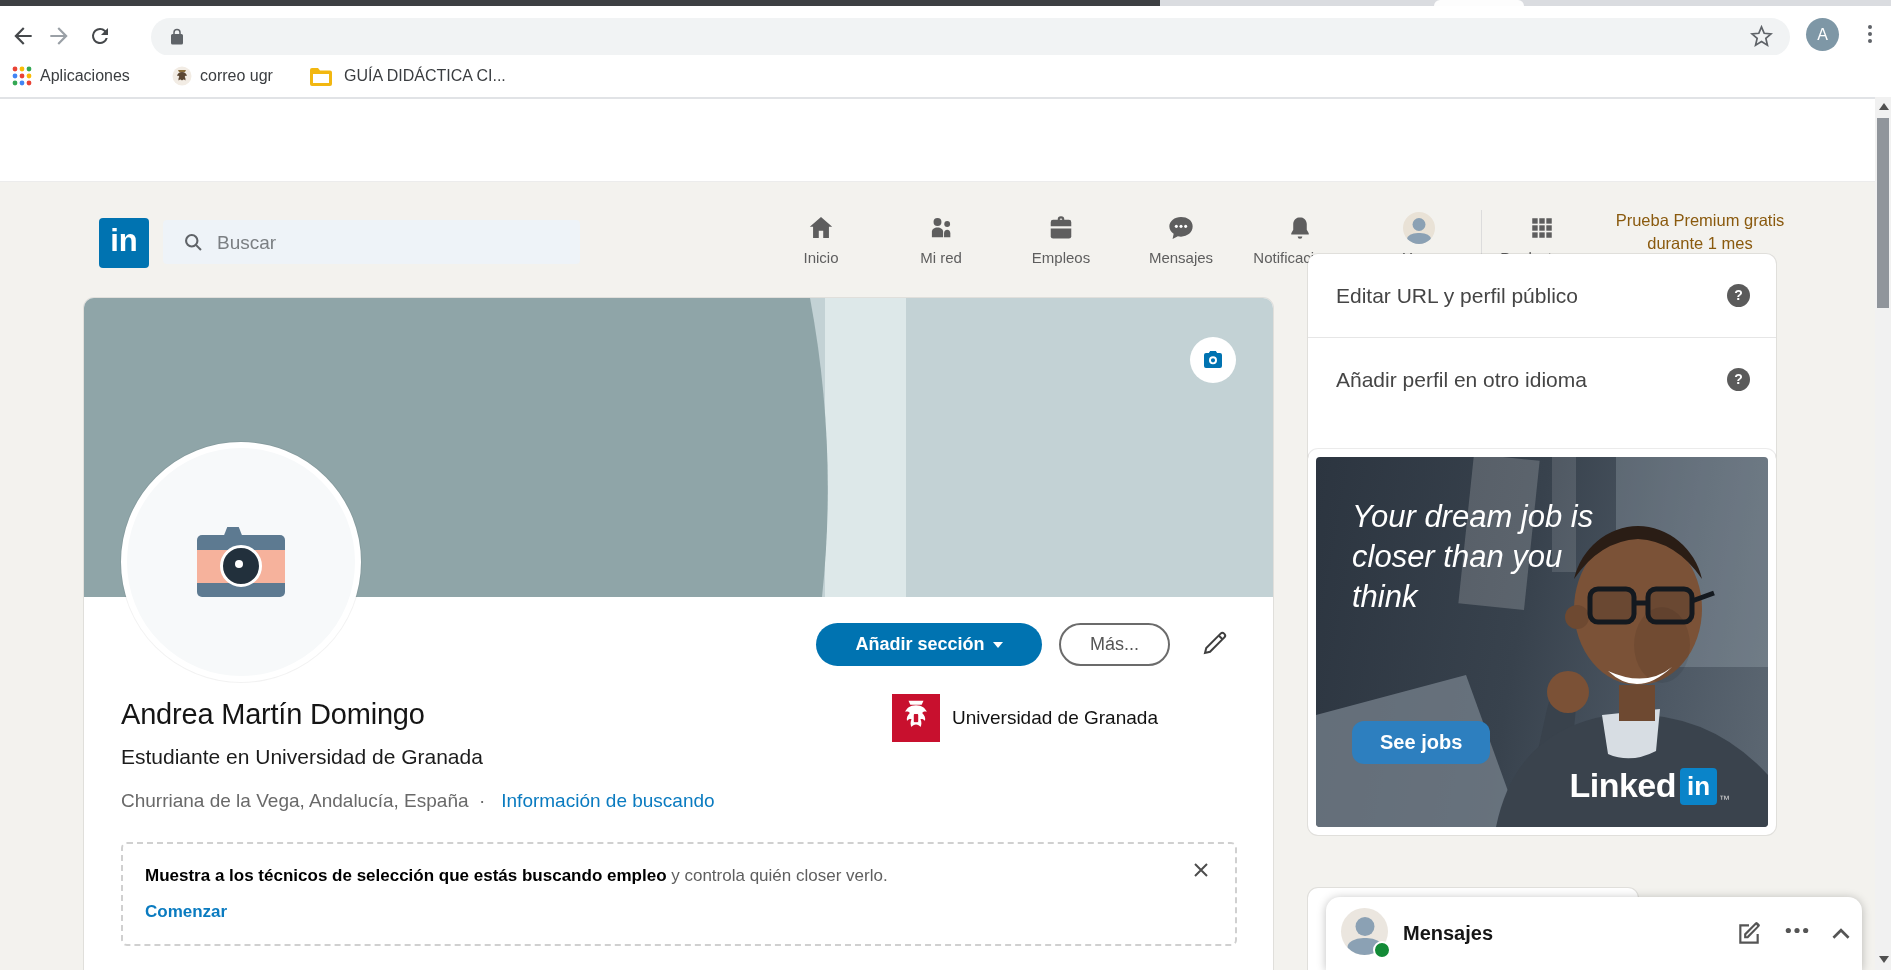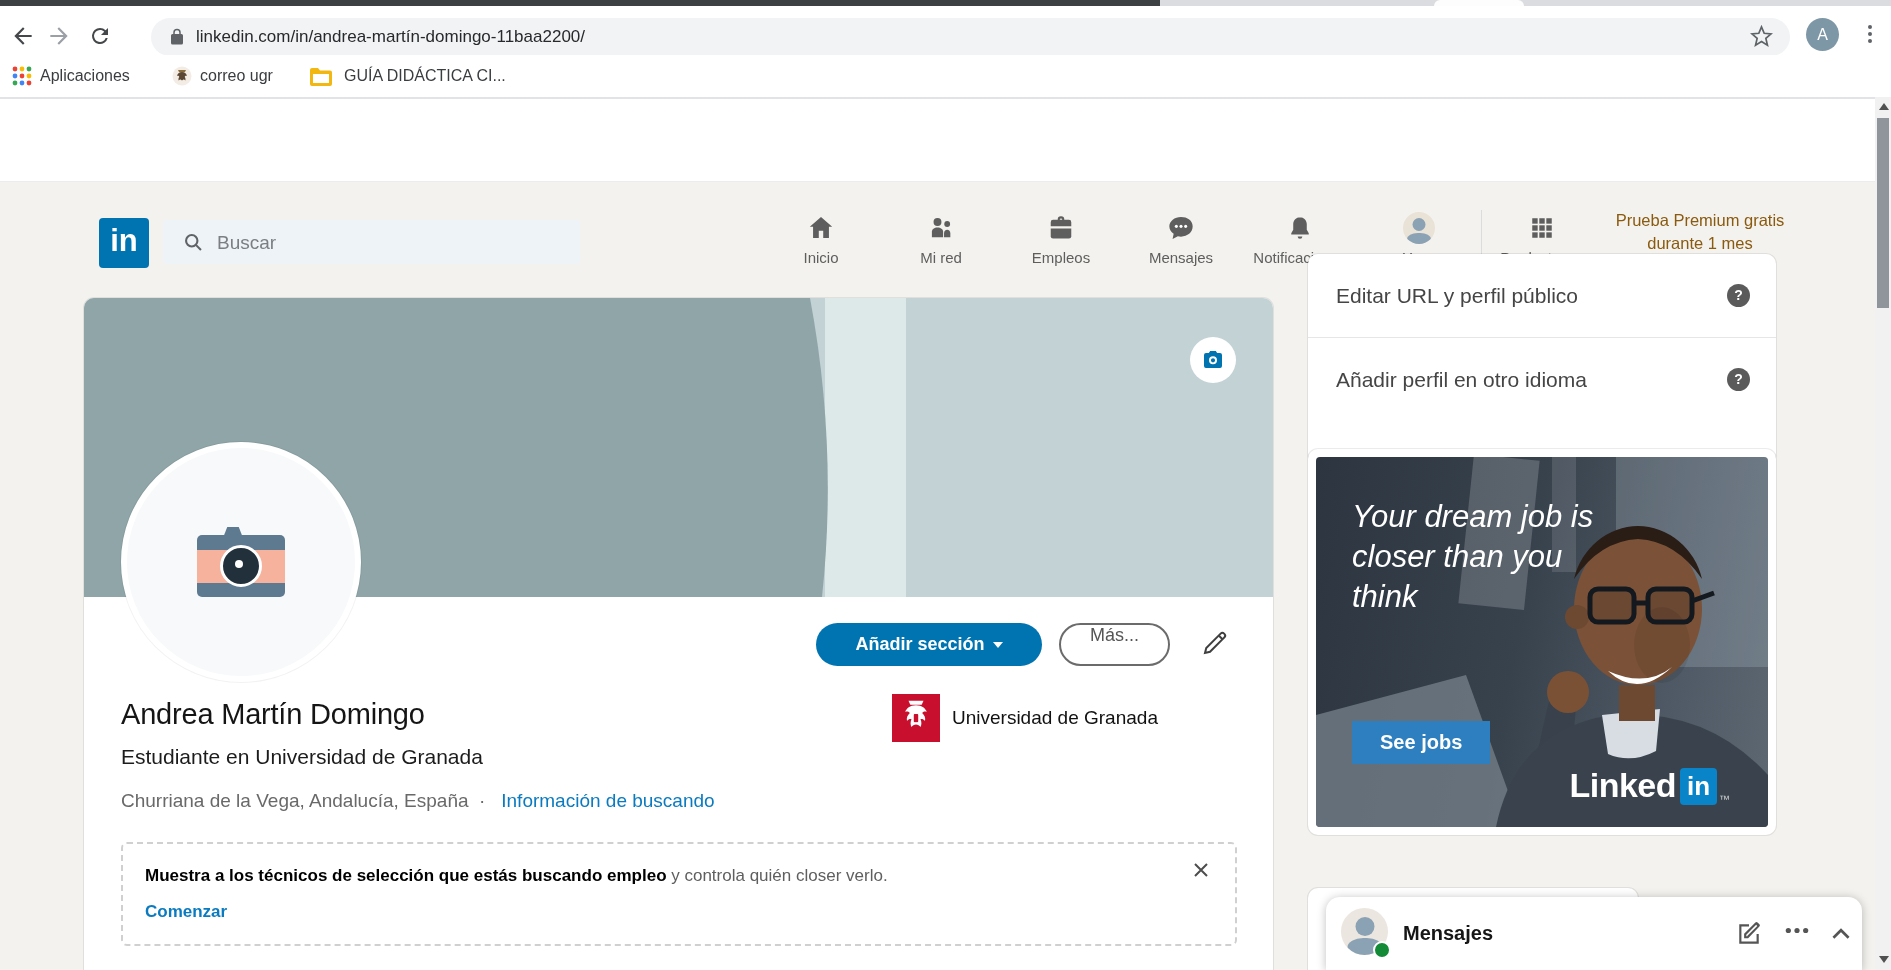--- a/index.html
+++ b/index.html
@@ -54,21 +54,21 @@
   .cam-bump{position:absolute;left:20px;top:0;width:32px;height:14px;background:#5d7a91;
             clip-path:polygon(15% 100%,32% 0,68% 0,85% 100%);}
   .cam-body{position:absolute;left:0;top:8px;width:88px;height:62px;background:#5d7a91;border-radius:5px;}
   .cam-band{position:absolute;left:0;top:23px;width:88px;height:33px;background:#f6b29c;}
   .cam-lens{position:absolute;left:23px;top:18px;width:36px;height:36px;border-radius:50%;
             background:#22303c;border:3px solid #fff;}
   .cam-dot{position:absolute;left:38px;top:33px;width:8px;height:8px;border-radius:50%;background:#fff;}
   .btn-blue{left:732px;top:325px;width:226px;height:43px;border-radius:22px;background:#0073b1;color:#fff;
             font-size:18px;font-weight:bold;display:flex;align-items:center;justify-content:center;cursor:pointer;}
   .btn-ghost{left:975px;top:325px;width:111px;height:43px;border-radius:22px;border:2px solid #6b6b6b;color:#555;
-             font-size:18px;display:flex;align-items:flex-start;justify-content:center;box-sizing:border-box;cursor:pointer;}
+             font-size:18px;display:flex;align-items:center;justify-content:center;box-sizing:border-box;cursor:pointer;}
   .pencil{left:1116px;top:330px;width:30px;height:30px;color:#3f3f3f;cursor:pointer;}
   .p-name{left:37px;top:400px;font-size:29px;color:#151515;letter-spacing:-.2px;}
   .org-logo{left:808px;top:396px;width:48px;height:48px;background:#c8102e;display:flex;
             align-items:center;justify-content:center;}
   .org-name{left:868px;top:396px;height:48px;line-height:48px;font-size:19px;color:#111;text-align:center;}
   .p-headline{left:37px;top:447px;font-size:21px;color:#1c1c1c;}
   .p-loc{left:37px;top:492px;font-size:19px;color:#696969;}
   .link-blue{color:#0a7bc0;cursor:pointer;}
   .banner{left:37px;top:544px;width:1116px;height:104px;border:2px dashed #d0d0d0;border-radius:6px;box-sizing:border-box;}
   .banner-line1{position:absolute;left:22px;top:22px;font-size:17px;color:#5f5f5f;}
@@ -81,21 +81,21 @@
   .side-row{position:absolute;left:0;width:468px;height:83px;}
   .side-row .t{position:absolute;left:28px;top:0;height:83px;line-height:83px;font-size:21px;color:#454545;}
   .qmark{position:absolute;right:26px;top:30px;width:23px;height:23px;border-radius:50%;background:#5b5b5b;
          color:#fff;font-size:14px;font-weight:bold;text-align:center;line-height:23px;}
   .side-div{position:absolute;left:0;top:83px;width:468px;height:1px;background:#e6e6e6;}
 
   .ad-card{left:1308px;top:449px;width:468px;height:386px;}
   .ad{position:absolute;left:8px;top:8px;width:452px;height:370px;border-radius:4px;overflow:hidden;
       background:linear-gradient(100deg,#2c3540 0%,#38424d 45%,#4d5864 75%,#5d6873 100%);}
   .ad-head{position:absolute;left:36px;top:40px;width:255px;font-size:31px;line-height:40px;color:#fff;font-style:italic;}
-  .ad-cta{position:absolute;left:36px;top:264px;padding:10px 28px;background:#2d7fbf;border-radius:0;
+  .ad-cta{position:absolute;left:36px;top:264px;padding:10px 28px;background:#2d7fbf;border-radius:12px;
           color:#fff;font-size:20px;font-weight:bold;cursor:pointer;}
   .ad-logo{position:absolute;right:38px;bottom:22px;display:flex;align-items:flex-end;margin-left:12px;}
   .ad-logo .w{color:#fff;font-size:34px;font-weight:bold;letter-spacing:-.5px;}
   .ad-logo .tile{margin-left:4px;width:37px;height:37px;background:#0a84c9;border-radius:4px;color:#fff;
           font-size:26px;font-weight:bold;text-align:center;line-height:36px;}
   .ad-logo .tm{color:#d7d7d7;font-size:11px;margin-left:2px;align-self:flex-end;}
 
   
   .msg-back{left:1308px;top:888px;width:330px;height:82px;background:#fff;border-radius:10px 10px 0 0;
             box-shadow:0 0 0 1px rgba(0,0,0,.08);}
@@ -138,21 +138,20 @@
       <svg viewBox="0 0 24 24" width="24" height="24" fill="currentColor">
           <path d="M17.65 6.35A7.95 7.95 0 0 0 12 4a8 8 0 1 0 7.73 10h-2.08A6 6 0 1 1 12 6c1.66 0 3.14.69 4.22 1.78L13 11h7V4l-2.35 2.35z"></path>
         </svg>
     </div>
     <div class="abs omnibox"></div>
     <div class="abs" style="left:168px;top:22px;color:#5f6368;">
       <svg viewBox="0 0 24 24" width="18" height="18" fill="currentColor">
           <path d="M18 8h-1V6a5 5 0 0 0-10 0v2H6a2 2 0 0 0-2 2v10a2 2 0 0 0 2 2h12a2 2 0 0 0 2-2V10a2 2 0 0 0-2-2zM9 6a3 3 0 0 1 6 0v2H9V6z"></path>
         </svg>
     </div>
-    <div class="abs url-text">linkedin.com/in/andrea-martín-domingo-11baa2200/</div>
     <div class="abs" style="left:1750px;top:19px;color:#5f6368;">
       <svg viewBox="0 0 24 24" width="23" height="23" fill="none" stroke="currentColor" stroke-width="1.8">
           <path d="M12 17.27 18.18 21l-1.64-7.03L22 9.24l-7.19-.61L12 2 9.19 8.63 2 9.24l5.46 4.73L5.82 21z"></path>
         </svg>
     </div>
     <div class="abs avatar-a">A</div>
     <div class="abs" style="left:1858px;top:16px;color:#5f6368;">
       <svg viewBox="0 0 24 24" width="24" height="24" fill="currentColor">
           <circle cx="12" cy="5" r="2"></circle>
           <circle cx="12" cy="12" r="2"></circle>

